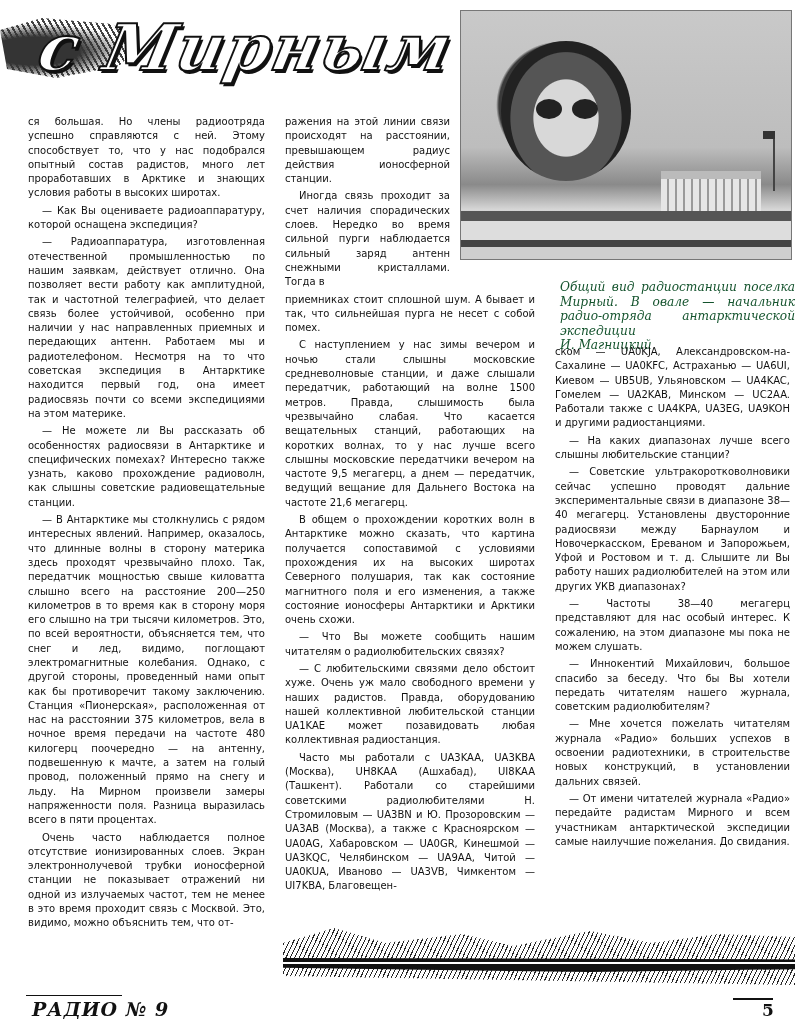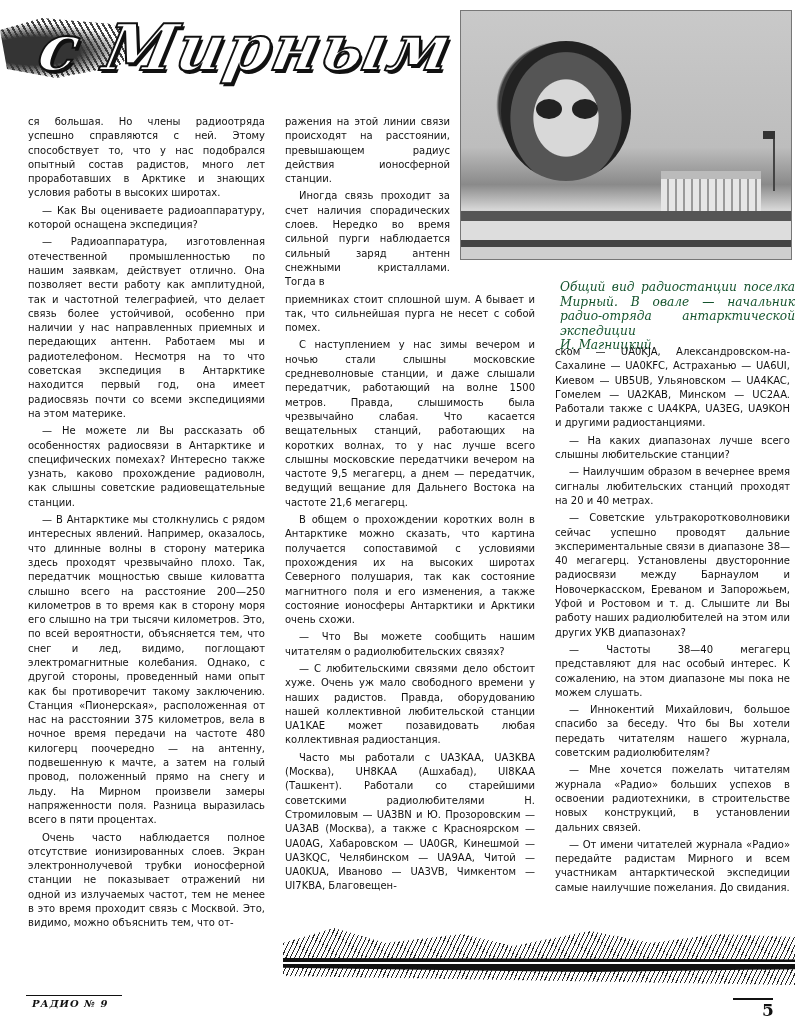--- a/index.html
+++ b/index.html
@@ -89,21 +89,21 @@
       position: absolute; left: 283px; top: 958px; width: 512px; height: 14px;
       background: linear-gradient(180deg, #111 0 30%, #fff 30% 45%, #111 45% 100%);
       clip-path: polygon(0 0, 100% 10%, 100% 80%, 60% 100%, 0 70%);
     }
     .footer-rule {
       position: absolute; left: 26px; top: 995px; width: 96px; height: 1px; background: #111;
     }
     .footer-left {
       position: absolute; left: 32px; top: 998px;
       font-family: "DejaVu Serif", serif; font-style: italic; font-weight: bold;
-      font-size: 10px; letter-spacing: 1px;
+      font-size: 19px; letter-spacing: 1px;
     }
     .page-rule {
       position: absolute; left: 733px; top: 998px; width: 40px; height: 2px; background: #111;
     }
     .page-num {
       position: absolute; left: 762px; top: 1000px;
       font-family: "DejaVu Serif", serif; font-weight: bold; font-size: 17px;
     }
   </style>
 </head>
@@ -149,21 +149,20 @@
   <p>С наступлением у нас зимы вечером и ночью стали слышны московские средневолновые станции, и даже слышали передатчик, работающий на волне 1500 метров. Правда, слышимость была чрезвычайно слабая. Что касается вещательных станций, работающих на коротких волнах, то у нас лучше всего слышны московские передатчики вечером на частоте 9,5 мегагерц, а днем — передатчик, ведущий вещание для Дальнего Востока на частоте 21,6 мегагерц.</p>
   <p>В общем о прохождении коротких волн в Антарктике можно сказать, что картина получается сопоставимой с условиями прохождения их на высоких широтах Северного полушария, так как состояние магнитного поля и его изменения, а также состояние ионосферы Антарктики и Арктики очень схожи.</p>
   <p>— Что Вы можете сообщить нашим читателям о радиолюбительских связях?</p>
   <p>— С любительскими связями дело обстоит хуже. Очень уж мало свободного времени у наших радистов. Правда, оборудованию нашей коллективной любительской станции UA1KAE может позавидовать любая коллективная радиостанция.</p>
   <p>Часто мы работали с UA3KAA, UA3KBA (Москва), UH8KAA (Ашхабад), UI8KAA (Ташкент). Работали со старейшими советскими радиолюбителями Н. Стромиловым — UA3BN и Ю. Прозоровским — UA3AB (Москва), а также с Красноярском — UA0AG, Хабаровском — UA0GR, Кинешмой — UA3KQC, Челябинском — UA9AA, Читой — UA0KUA, Иваново — UA3VB, Чимкентом — UI7KBA, Благовещен-</p>
 </div>
 
 <div class="col col3">
   <p class="cont">ском — UA0KJA, Александровском-на-Сахалине — UA0KFC, Астраханью — UA6UI, Киевом — UB5UB, Ульяновском — UA4KAC, Гомелем — UA2KAB, Минском — UC2AA. Работали также с UA4KPA, UA3EG, UA9KOH и другими радиостанциями.</p>
   <p>— На каких диапазонах лучше всего слышны любительские станции?</p>
-  <p>— Наилучшим образом в вечернее время сигналы любительских станций проходят на 20 и 40 метрах.</p>
   <p>— Советские ультракоротковолновики сейчас успешно проводят дальние экспериментальные связи в диапазоне 38—40 мегагерц. Установлены двусторонние радиосвязи между Барнаулом и Новочеркасском, Ереваном и Запорожьем, Уфой и Ростовом и т. д. Слышите ли Вы работу наших радиолюбителей на этом или других УКВ диапазонах?</p>
   <p>— Частоты 38—40 мегагерц представляют для нас особый интерес. К сожалению, на этом диапазоне мы пока не можем слушать.</p>
   <p>— Иннокентий Михайлович, большое спасибо за беседу. Что бы Вы хотели передать читателям нашего журнала, советским радиолюбителям?</p>
   <p>— Мне хочется пожелать читателям журнала «Радио» больших успехов в освоении радиотехники, в строительстве новых конструкций, в установлении дальних связей.</p>
   <p>— От имени читателей журнала «Радио» передайте радистам Мирного и всем участникам антарктической экспедиции самые наилучшие пожелания. До свидания.</p>
 </div>
 
 <div class="drawing"></div>
 <div class="drawing-base"></div>
 

